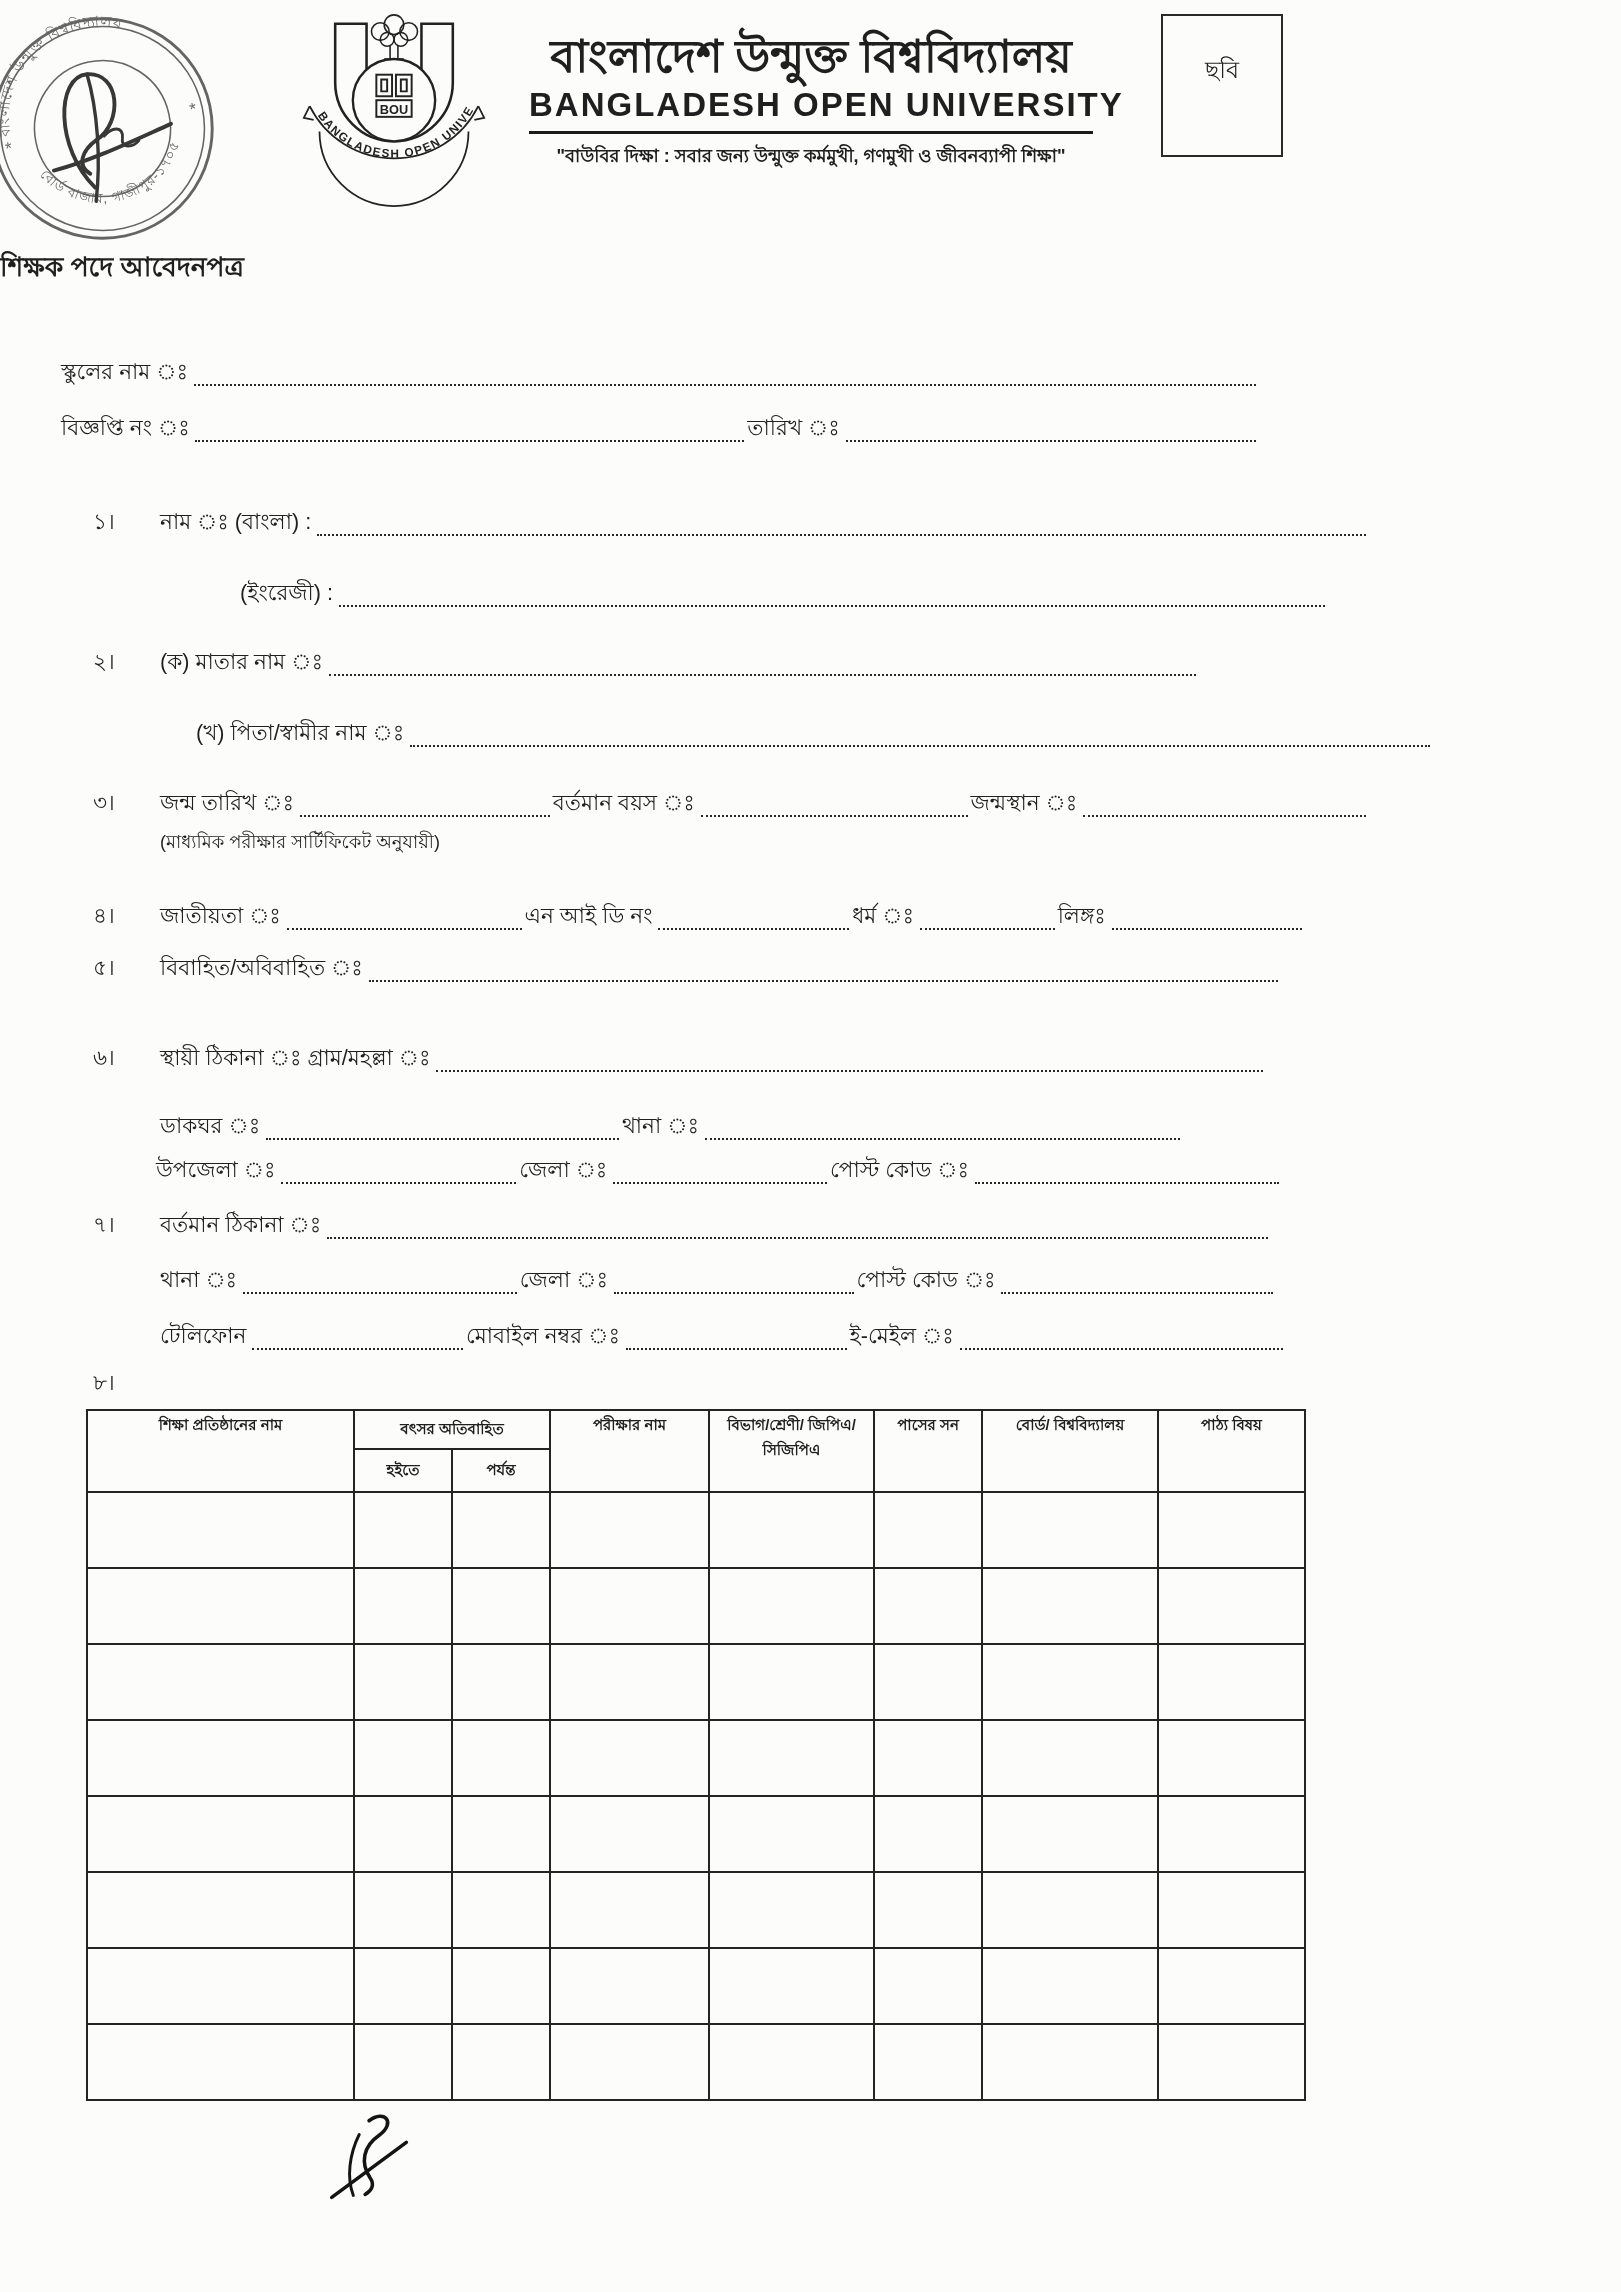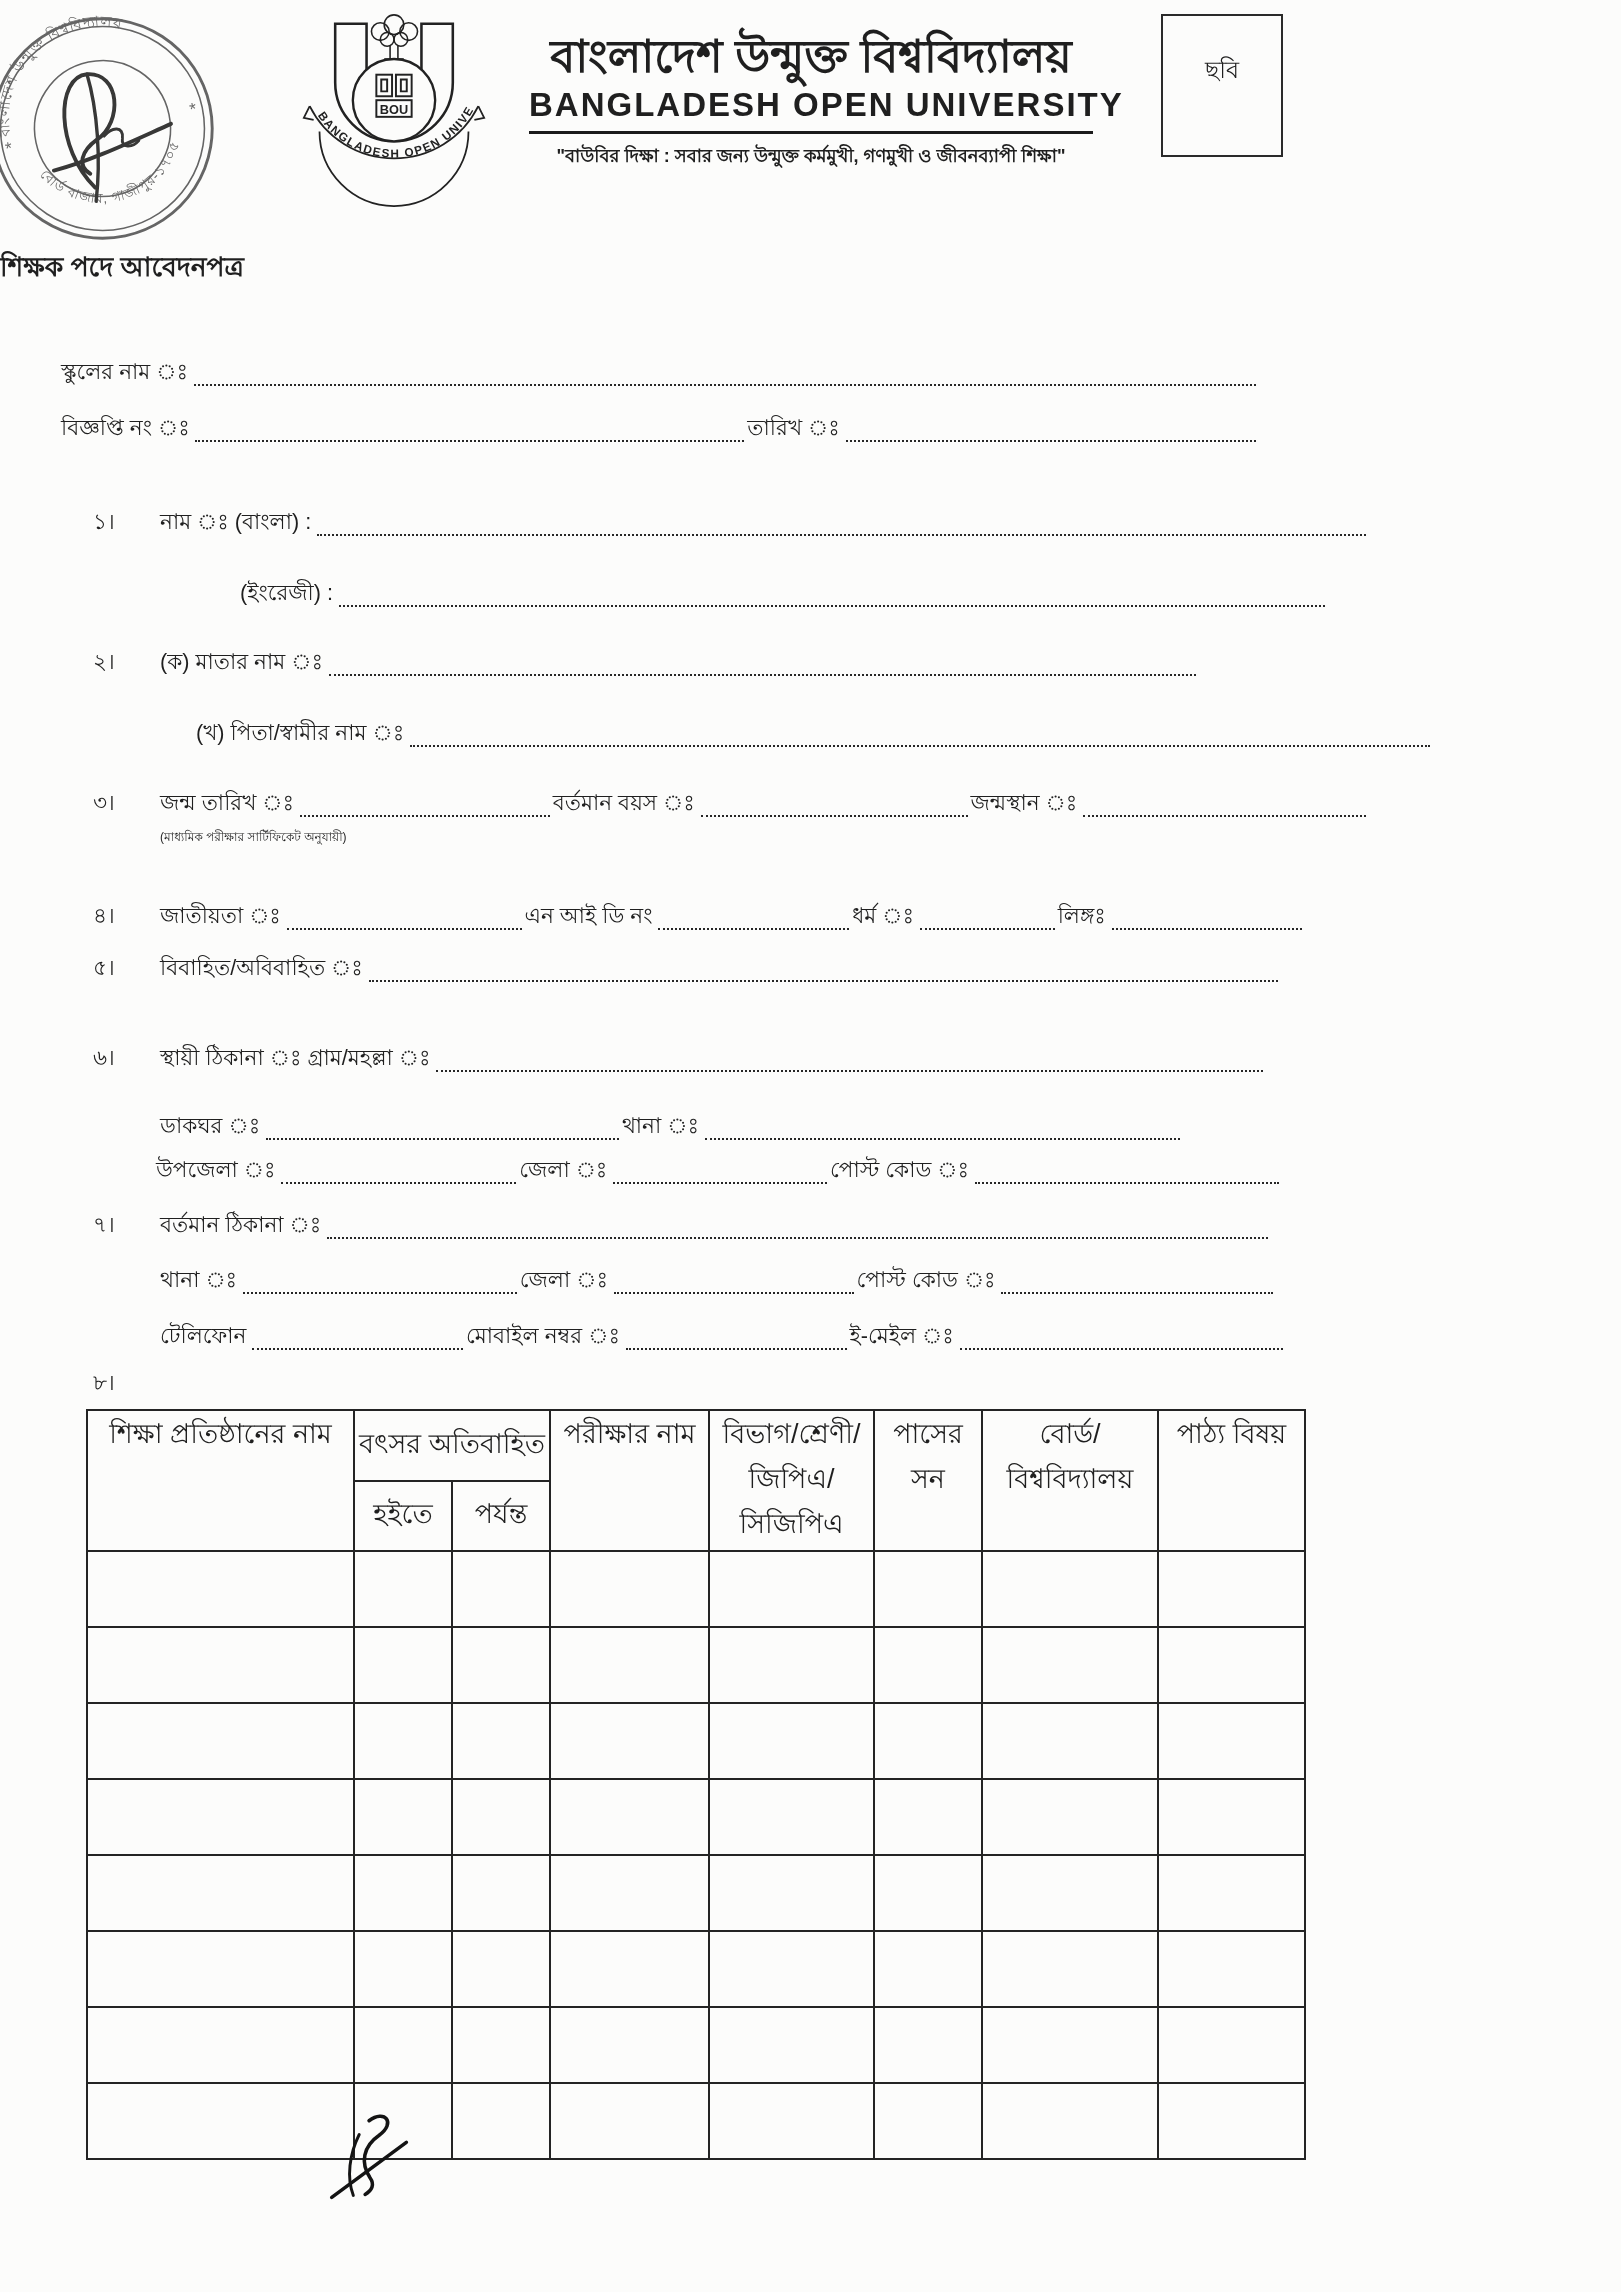--- a/index.html
+++ b/index.html
@@ -25,28 +25,28 @@
     border:2px solid #2a2a2a;display:flex;align-items:center;justify-content:center;
     padding-bottom:27.4px;box-sizing:border-box;font-size:23.5px;
   }
   
   .form-title{position:absolute;left:0;top:247px;width:1372px;text-align:left;font-size:26.5px;font-weight:bold;}
   .line{position:absolute;display:flex;align-items:flex-end;font-size:21.6px;white-space:nowrap;}
   .line .lbl{padding:0 2.9px 0 0;}
   .line .no{display:inline-block;width:67px;flex:0 0 67px;}
   .dots{border-bottom:2.5px dotted #262626;height:0;align-self:flex-end;margin:0 2.9px 4.9px 2.9px;}
   .dots.fx{flex:1;}
-  .subnote{position:absolute;font-size:12px;}
+  .subnote{position:absolute;font-size:18px;}
   
   table.edu{
     position:absolute;left:86px;top:1409px;width:1217px;
     border-collapse:collapse;table-layout:fixed;
   }
   table.edu th,table.edu td{border:2px solid #242424;padding:2px 3.9px;}
-  table.edu th{font-size:27px;font-weight:normal;text-align:center;}
+  table.edu th{font-size:15px;font-weight:bold;text-align:center;}
   .th-top{vertical-align:top;padding-top:6.9px;}
   .hr1 th{height:33px;}
   .hr2 th{height:37px;}
   table.edu tbody td{height:70px;}
   .sig-bottom{position:absolute;left:316px;top:2105px;width:110px;height:116px;}
   svg text{font-family:"Liberation Sans","DejaVu Sans",sans-serif;}
 </style>
 </head>
 <body>
 

